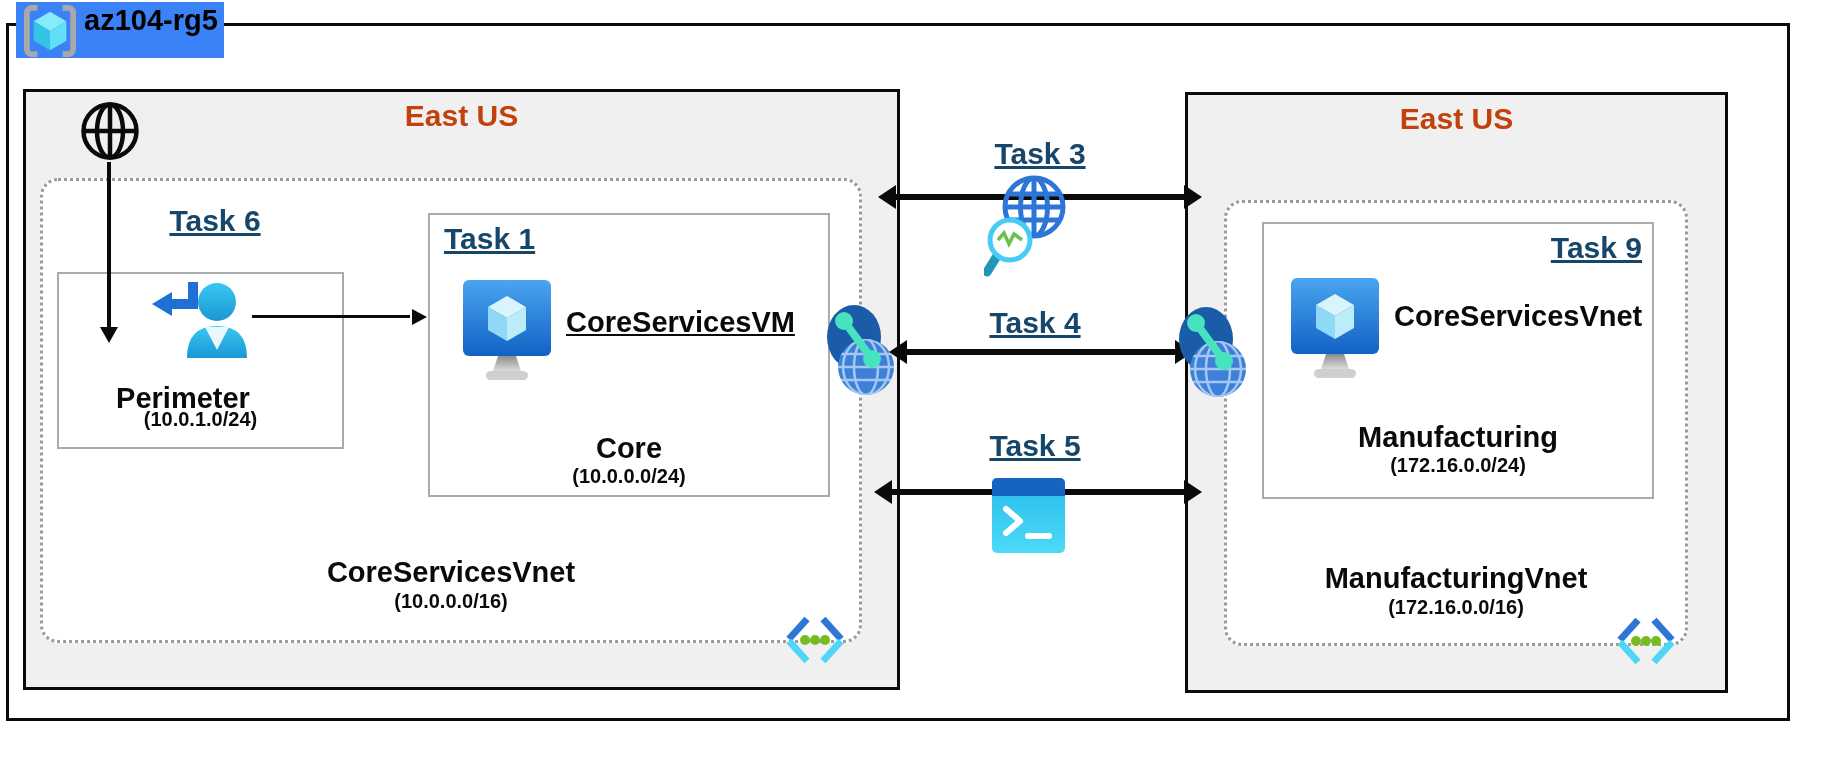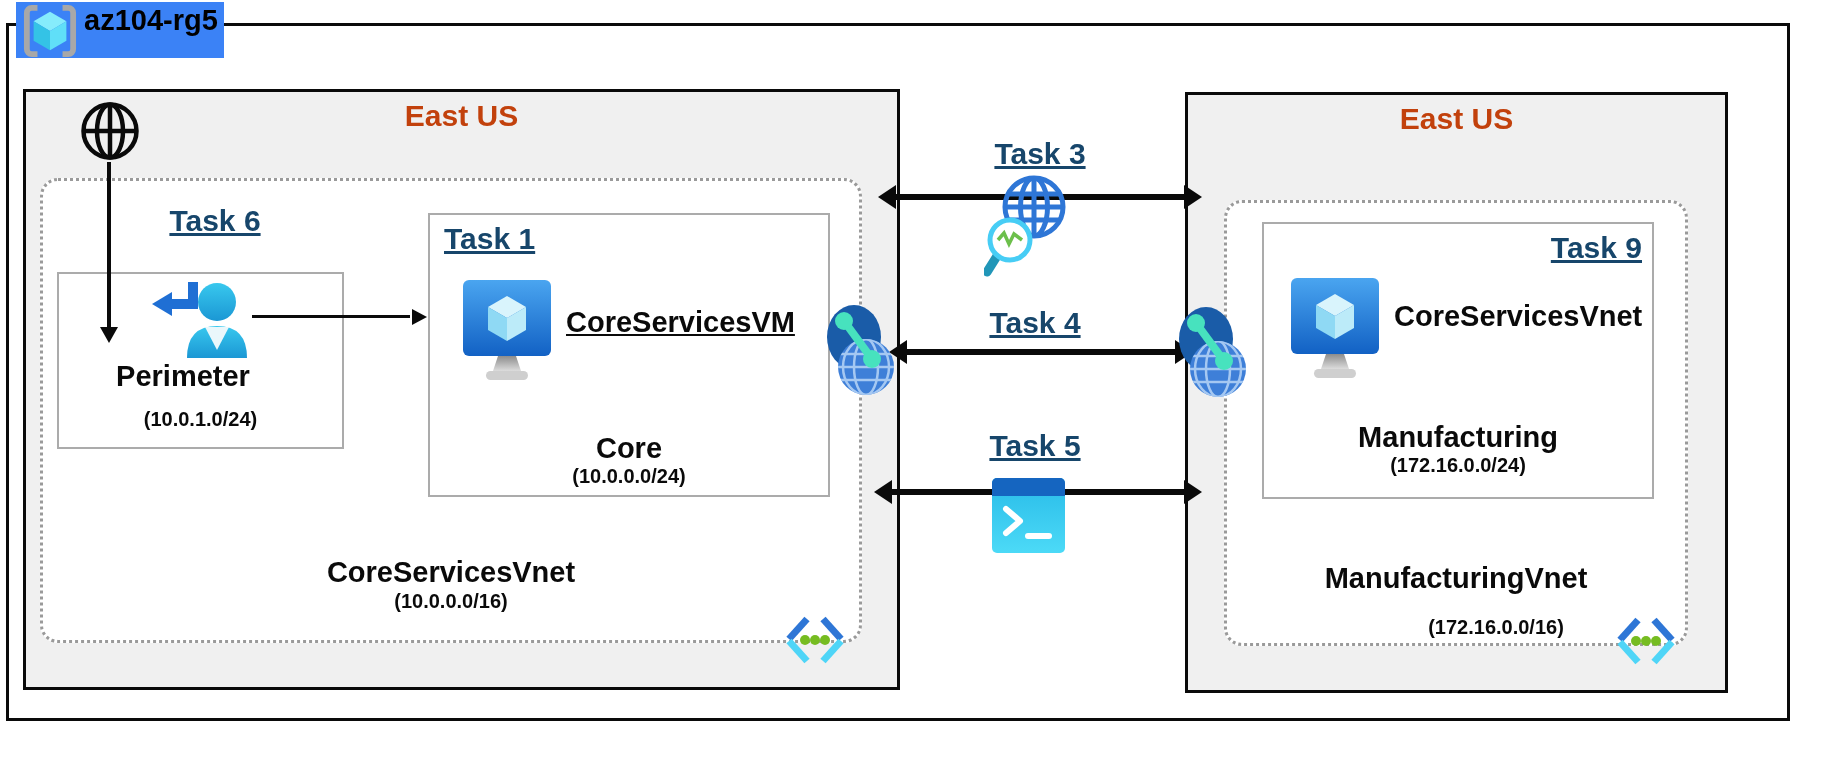--- a/index.html
+++ b/index.html
@@ -96,21 +96,21 @@
   <div class="abs task-label t-center" style="left:130px;top:204px;width:170px;">Task 6</div>
 
   <div class="abs sub-box" style="left:57px;top:272px;width:287px;height:177px;"></div>
   <svg class="abs" style="left:152px;top:280px;" width="102" height="80" viewBox="0 0 102 80">
     <path d="M41 2 v22 H18" stroke="#1F6FD4" stroke-width="10" fill="none"></path>
     <polygon points="20,12 20,36 0,24" fill="#1F6FD4"></polygon>
     <circle cx="65" cy="22" r="19" fill="url(#personG)"></circle>
     <path d="M35 78 q0,-32 30,-32 q30,0 30,32 z" fill="url(#personG)"></path>
     <polygon points="53,47 77,47 65,70" fill="#EAF7FB"></polygon>
   </svg>
-  <div class="abs name-label t-center" style="left:57px;top:360px;width:252px;">Perimeter</div>
+  <div class="abs name-label t-center" style="left:57px;top:382px;width:252px;">Perimeter</div>
   <div class="abs cidr-label t-center" style="left:57px;top:408px;width:287px;">(10.0.1.0/24)</div>
 
   <div class="abs v-line arrow-down" style="left:107px;top:162px;height:166px;"></div>
 
   <div class="abs h-line thin arrow-end" style="left:252px;top:315px;width:158px;"></div>
 
   <div class="abs sub-box" style="left:428px;top:213px;width:402px;height:284px;"></div>
   <div class="abs task-label" style="left:444px;top:222px;">Task 1</div>
   <svg class="abs" style="left:460px;top:278px;" width="94" height="104" viewBox="0 0 94 104">
     <rect x="3" y="2" width="88" height="76" rx="6" fill="url(#vmScreen)"></rect>
@@ -149,21 +149,21 @@
     <polygon points="28,29 47,40 47,63 28,52" fill="#8FD9F4"></polygon>
     <polygon points="47,40 66,29 66,52 47,63" fill="#BCEBF9"></polygon>
     <polygon points="38,78 56,78 61,93 33,93" fill="url(#standG)"></polygon>
     <rect x="26" y="93" width="42" height="9" rx="4.5" fill="#CFCFCF"></rect>
   </svg>
   <div class="abs name-label" style="left:1394px;top:300px;">CoreServicesVnet</div>
   <div class="abs name-label t-center" style="left:1262px;top:421px;width:392px;">Manufacturing</div>
   <div class="abs cidr-label t-center" style="left:1262px;top:454px;width:392px;">(172.16.0.0/24)</div>
 
   <div class="abs name-label t-center" style="left:1224px;top:562px;width:464px;">ManufacturingVnet</div>
-  <div class="abs cidr-label t-center" style="left:1224px;top:616px;width:464px;margin-left:40px;">(172.16.0.0/16)</div>
+  <div class="abs cidr-label t-center" style="left:1224px;top:596px;width:464px;">(172.16.0.0/16)</div>
   <svg class="abs" style="left:1615px;top:615px;" width="62" height="52" viewBox="0 0 62 52">
     <line x1="23" y1="5" x2="5" y2="25" stroke="#2E76D6" stroke-width="7"></line>
     <line x1="5" y1="27" x2="23" y2="47" stroke="#4FD5F7" stroke-width="7"></line>
     <line x1="39" y1="5" x2="57" y2="25" stroke="#2E76D6" stroke-width="7"></line>
     <line x1="57" y1="27" x2="39" y2="47" stroke="#4FD5F7" stroke-width="7"></line>
     <circle cx="21" cy="26" r="5" fill="#76BC21"></circle>
       <circle cx="31" cy="26" r="5" fill="#76BC21"></circle>
       <circle cx="41" cy="26" r="5" fill="#76BC21"></circle>
   </svg>
 

